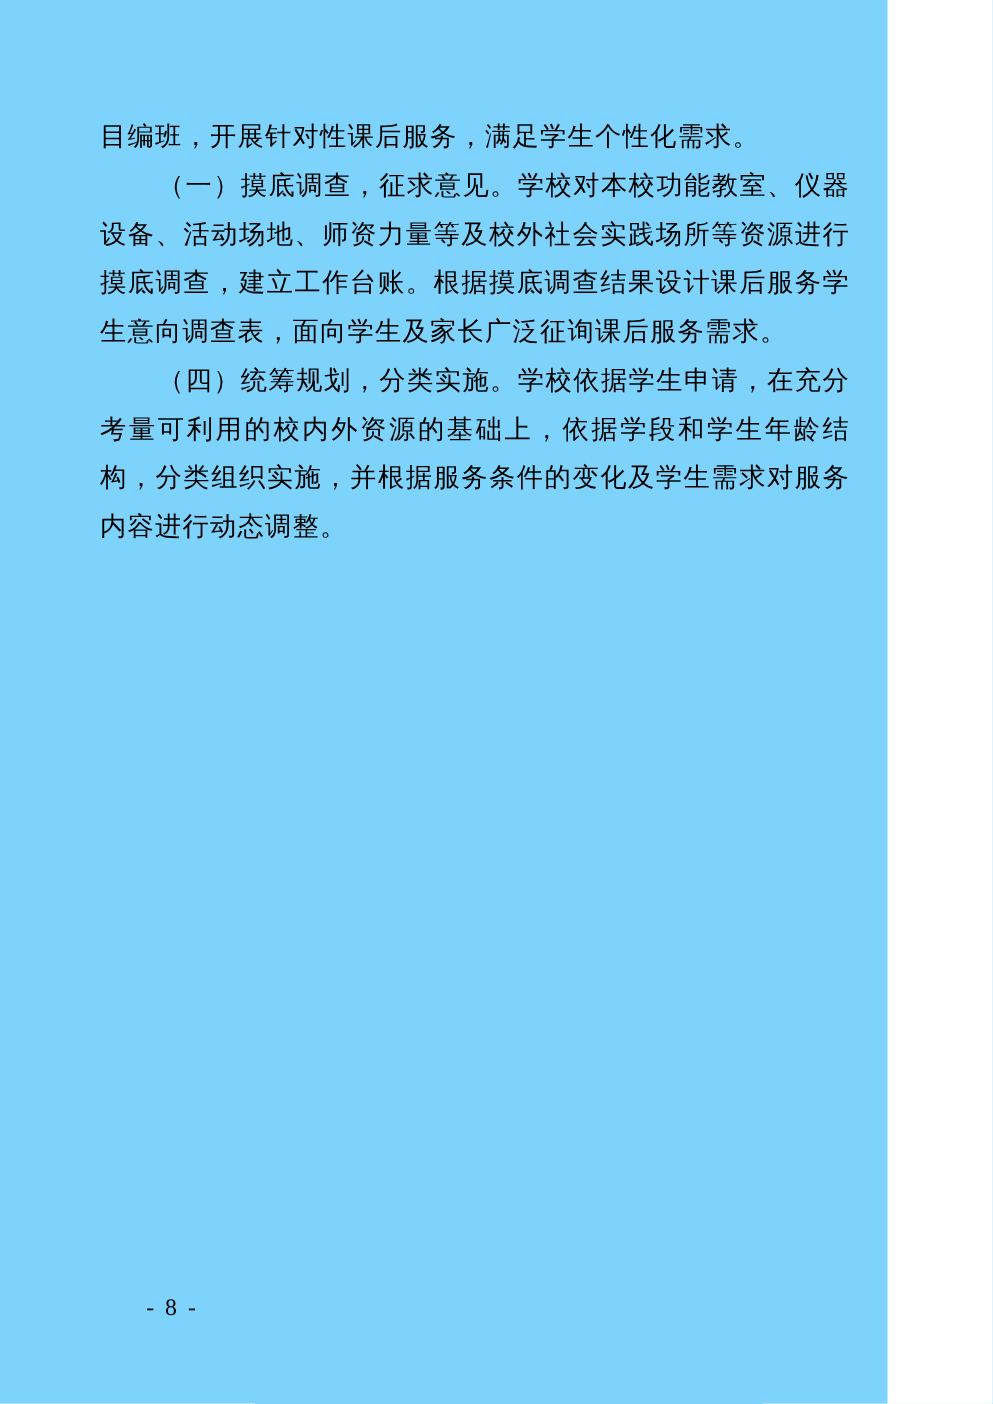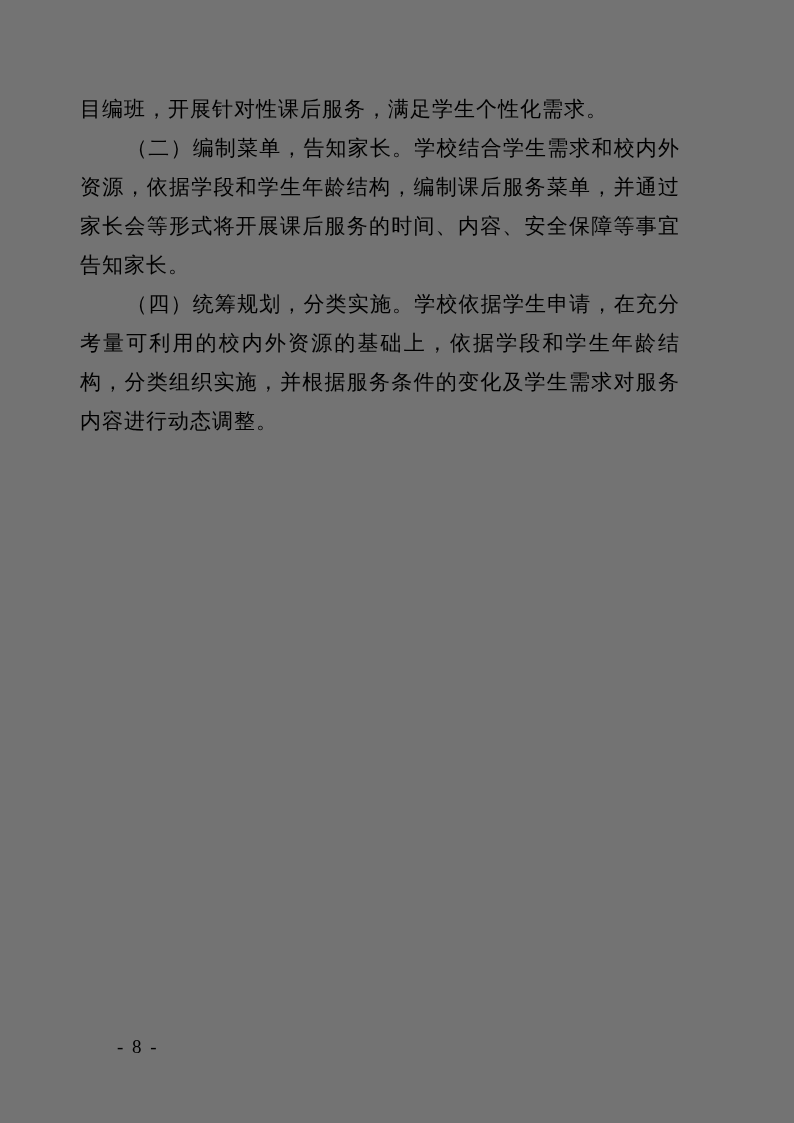--- a/index.html
+++ b/index.html
@@ -2,23 +2,23 @@
 <html><head>
 <meta charset="utf-8">
 <style>
   html, body {
     margin: 0;
     padding: 0;
     background: #ffffff;
   }
   .page {
     position: relative;
-    width: 794px;
+    width: 710px;
     height: 1123px;
-    background: #737373;
+    background: #7dd3fc;
     overflow: hidden;
     font-family: "DejaVu Serif", serif;
     color: #000000;
   }
   .content {
     position: absolute;
     left: 80px;
     top: 90px;
     width: 600px;
     font-size: 21px;
@@ -44,17 +44,17 @@
     letter-spacing: 2px;
     color: #000000;
   }
 </style>
 </head>
 <body>
 
 <div class="page">
   <div class="content">
     <p class="para">目编班，开展针对性课后服务，满足学生个性化需求。</p>
-    <p class="para indent">（二）编制菜单，告知家长。学校结合学生需求和校内外资源，依据学段和学生年龄结构，编制课后服务菜单，并通过家长会等形式将开展课后服务的时间、内容、安全保障等事宜告知家长。</p>
+    <p class="para indent">（一）摸底调查，征求意见。学校对本校功能教室、仪器设备、活动场地、师资力量等及校外社会实践场所等资源进行摸底调查，建立工作台账。根据摸底调查结果设计课后服务学生意向调查表，面向学生及家长广泛征询课后服务需求。</p>
     <p class="para indent">（四）统筹规划，分类实施。学校依据学生申请，在充分考量可利用的校内外资源的基础上，依据学段和学生年龄结构，分类组织实施，并根据服务条件的变化及学生需求对服务内容进行动态调整。</p>
   </div>
   <div class="page-number">- 8 -</div>
 </div>
 
 </body></html>

